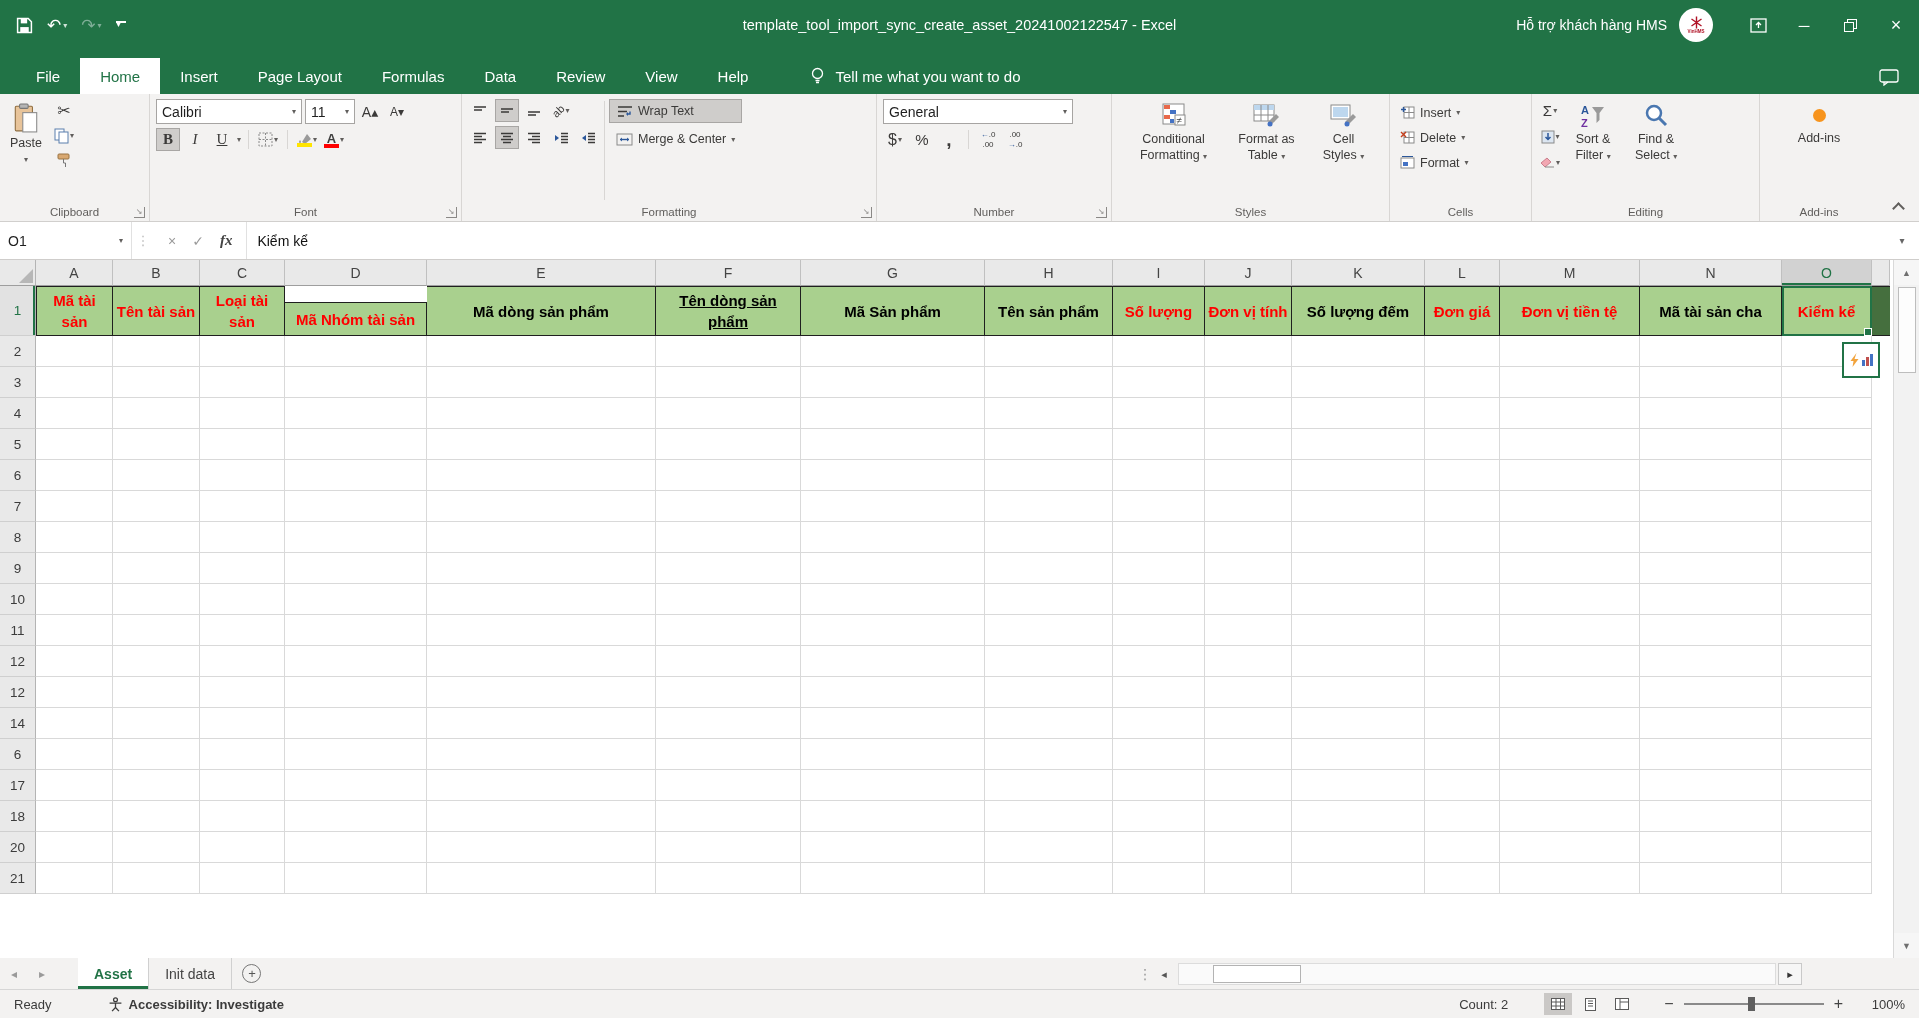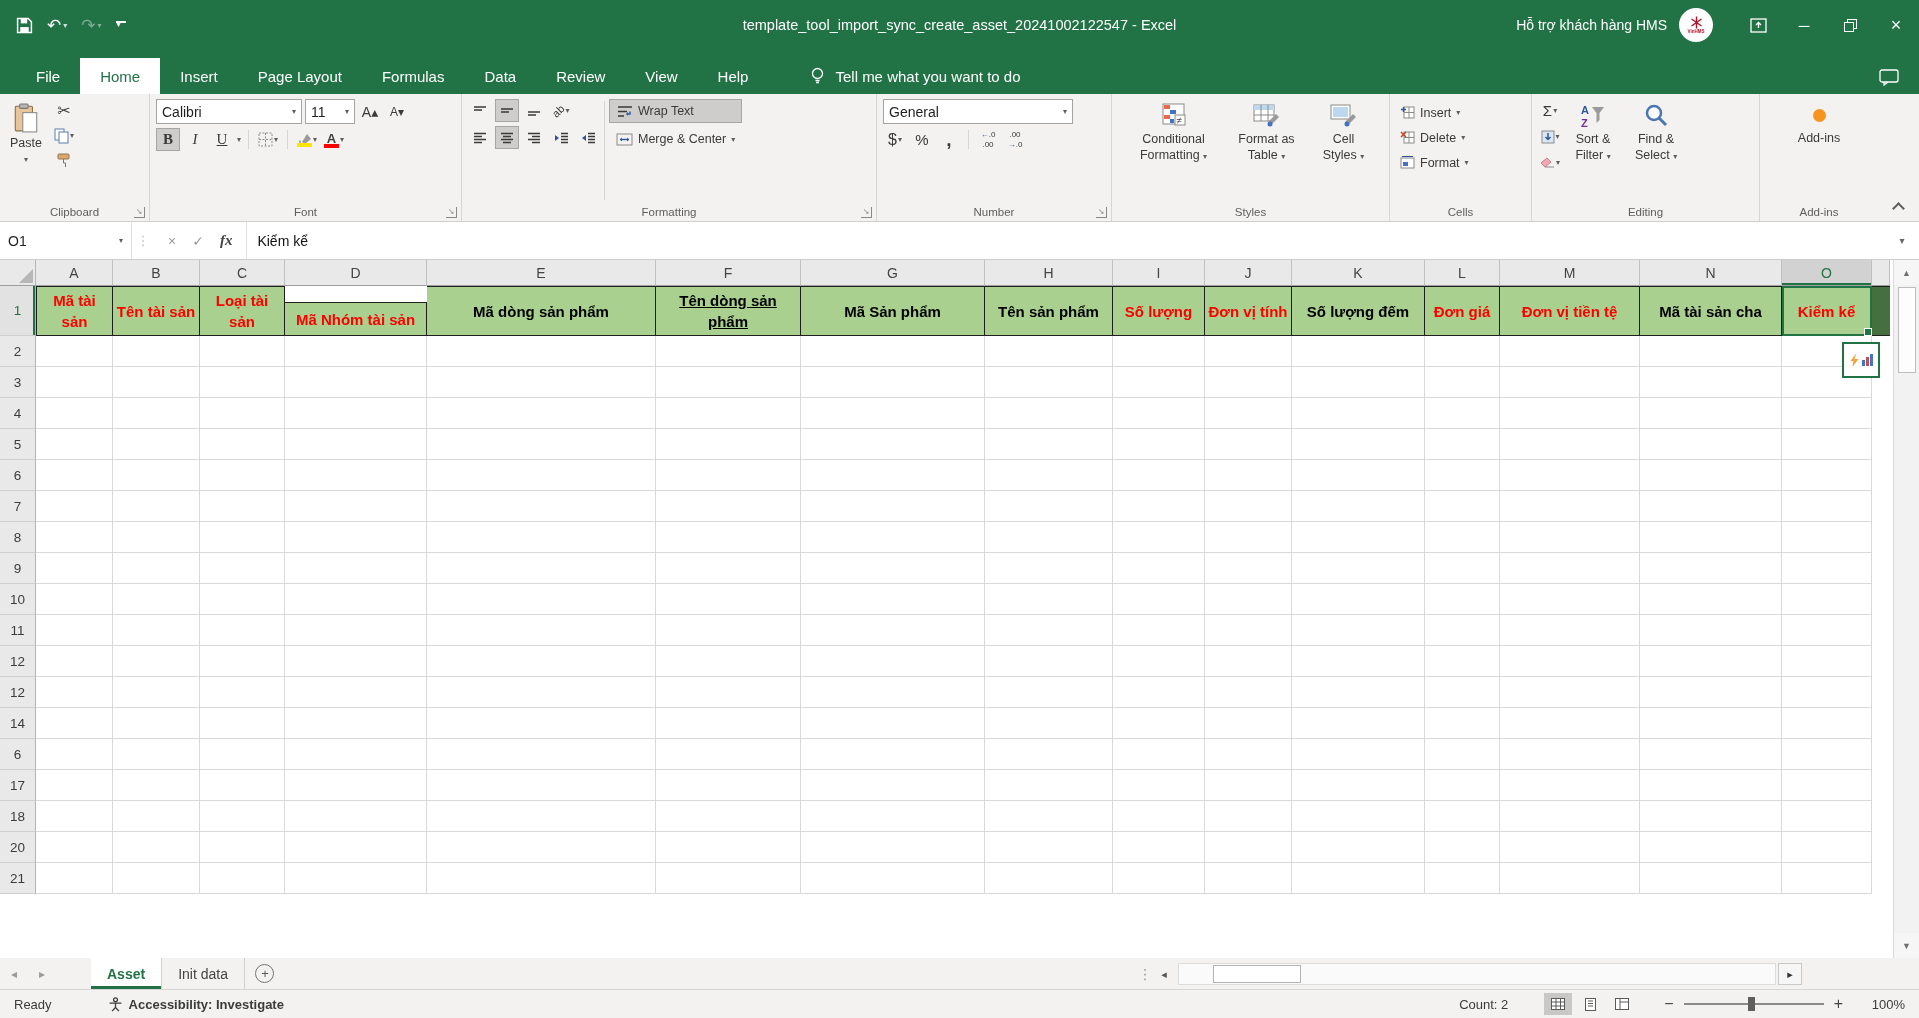--- a/index.html
+++ b/index.html
@@ -92,21 +92,21 @@
 .vthumb{width:18px;height:86px;background:#fdfdfd;border:1px solid #bdbdbd;margin-top:2px}
 .vsp{flex:1}
 #qa{position:absolute;left:1842px;top:82px;width:38px;height:36px;background:#fff;border:2px solid #217346;display:flex;align-items:center;justify-content:center;gap:2px}
 .qabars{display:flex;align-items:flex-end;gap:1px}
 .qabars i{display:block;width:3px;background:#4472c4}
 .qabars i.r{background:#c0504d}
 
 
 #sheetbar{height:32px;background:#f3f2f1;border-bottom:1px solid #d6d6d6;display:flex;align-items:stretch;flex:0 0 auto;position:relative;font-size:14px}
 .snav{width:28px;display:flex;align-items:center;justify-content:center;color:#9a9a9a;font-size:12px}
-.stabs{display:flex;margin-left:35px}
+.stabs{display:flex;margin-left:22px}
 .stab{display:flex;align-items:center;padding:0 16px;color:#444;border-right:1px solid #d0d0d0}
 .stab.on{background:#fff;color:#217346;font-weight:bold;box-shadow:inset 0 -3px 0 #217346}
 .newsheet{width:40px;display:flex;align-items:center;justify-content:center}
 .plusc{width:19px;height:19px;border:1px solid #767676;border-radius:50%;color:#555;display:flex;align-items:center;justify-content:center;font-size:13px;line-height:1}
 .grip{position:absolute;left:1138px;top:0;bottom:0;display:flex;align-items:center;color:#999}
 .hsbtn{position:absolute;top:5px;width:20px;height:22px;display:flex;align-items:center;justify-content:center;color:#555;font-size:11px}
 .hstrack{position:absolute;left:1178px;top:5px;width:598px;height:22px;background:#fafafa;border:1px solid #dcdcdc}
 .hsthumb{position:absolute;left:34px;top:1px;width:88px;height:18px;background:#fff;border:1px solid #b3b3b3}
 .hsright{position:absolute;left:1778px;top:5px;width:24px;height:22px;background:#f6f6f6;border:1px solid #c9c9c9;display:flex;align-items:center;justify-content:center;color:#333;font-size:11px}
 

